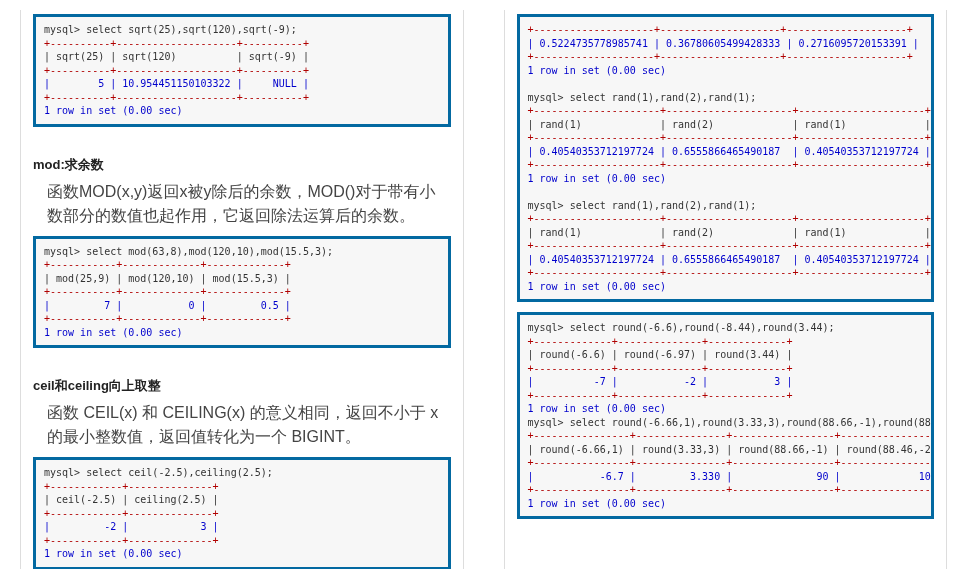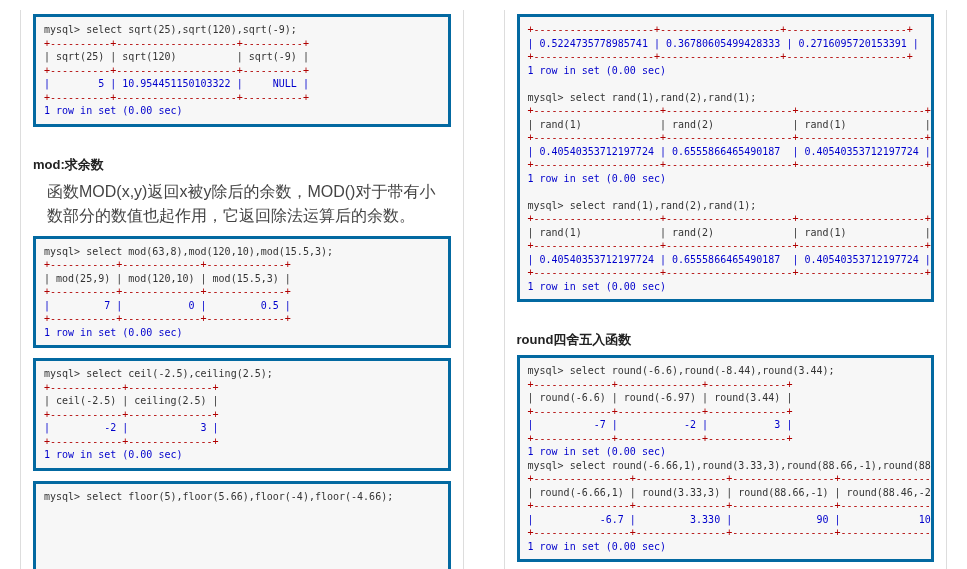--- a/index.html
+++ b/index.html
@@ -63,20 +63,22 @@
   <h3>mod:求余数</h3>
   <p class="desc">函数MOD(x,y)返回x被y除后的余数，MOD()对于带有小数部分的数值也起作用，它返回除法运算后的余数。</p>
   <div class="codeblock"><span>mysql&gt; select mod(63,8),mod(120,10),mod(15.5,3);</span>
 <span class="dash-row">+-----------+-------------+-------------+</span>
 <span>| mod(25,9) | mod(120,10) | mod(15.5,3) |</span>
 <span class="dash-row">+-----------+-------------+-------------+</span>
 <span class="kw-blue">|         7 |           0 |         0.5 |</span>
 <span class="dash-row">+-----------+-------------+-------------+</span>
 <span class="kw-blue">1 row in set (0.00 sec)</span></div>
 
+  <h3>ceil和ceiling向上取整</h3>
+  <p class="desc">函数 CEIL(x) 和 CEILING(x) 的意义相同，返回不小于 x 的最小整数值，返回值转化为一个 BIGINT。</p>
   <div class="codeblock"><span>mysql&gt; select ceil(-2.5),ceiling(2.5);</span>
 <span class="dash-row">+------------+--------------+</span>
 <span>| ceil(-2.5) | ceiling(2.5) |</span>
 <span class="dash-row">+------------+--------------+</span>
 <span class="kw-blue">|         -2 |            3 |</span>
 <span class="dash-row">+------------+--------------+</span>
 <span class="kw-blue">1 row in set (0.00 sec)</span></div>
 
   <div class="codeblock"><span>mysql&gt; select floor(5),floor(5.66),floor(-4),floor(-4.66);</span>
 
@@ -104,21 +106,20 @@
 <span class="kw-blue">1 row in set (0.00 sec)</span>
 
 <span>mysql&gt; select rand(1),rand(2),rand(1);</span>
 <span class="dash-row">+---------------------+---------------------+---------------------+</span>
 <span>| rand(1)             | rand(2)             | rand(1)             |</span>
 <span class="dash-row">+---------------------+---------------------+---------------------+</span>
 <span class="kw-blue">| 0.40540353712197724 | 0.6555866465490187  | 0.40540353712197724 |</span>
 <span class="dash-row">+---------------------+---------------------+---------------------+</span>
 <span class="kw-blue">1 row in set (0.00 sec)</span></div>
 
-  <h3>round四舍五入函数</h3>
   <div class="codeblock"><span>mysql&gt; select round(-6.6),round(-8.44),round(3.44);</span>
 <span class="dash-row">+-------------+--------------+-------------+</span>
 <span>| round(-6.6) | round(-6.97) | round(3.44) |</span>
 <span class="dash-row">+-------------+--------------+-------------+</span>
 <span class="kw-blue">|          -7 |           -2 |           3 |</span>
 <span class="dash-row">+-------------+--------------+-------------+</span>
 <span class="kw-blue">1 row in set (0.00 sec)</span>
 <span>mysql&gt; select round(-6.66,1),round(3.33,3),round(88.66,-1),round(88.46,-2);</span>
 <span class="dash-row">+----------------+---------------+-----------------+-----------------+</span>
 <span>| round(-6.66,1) | round(3.33,3) | round(88.66,-1) | round(88.46,-2) |</span>

